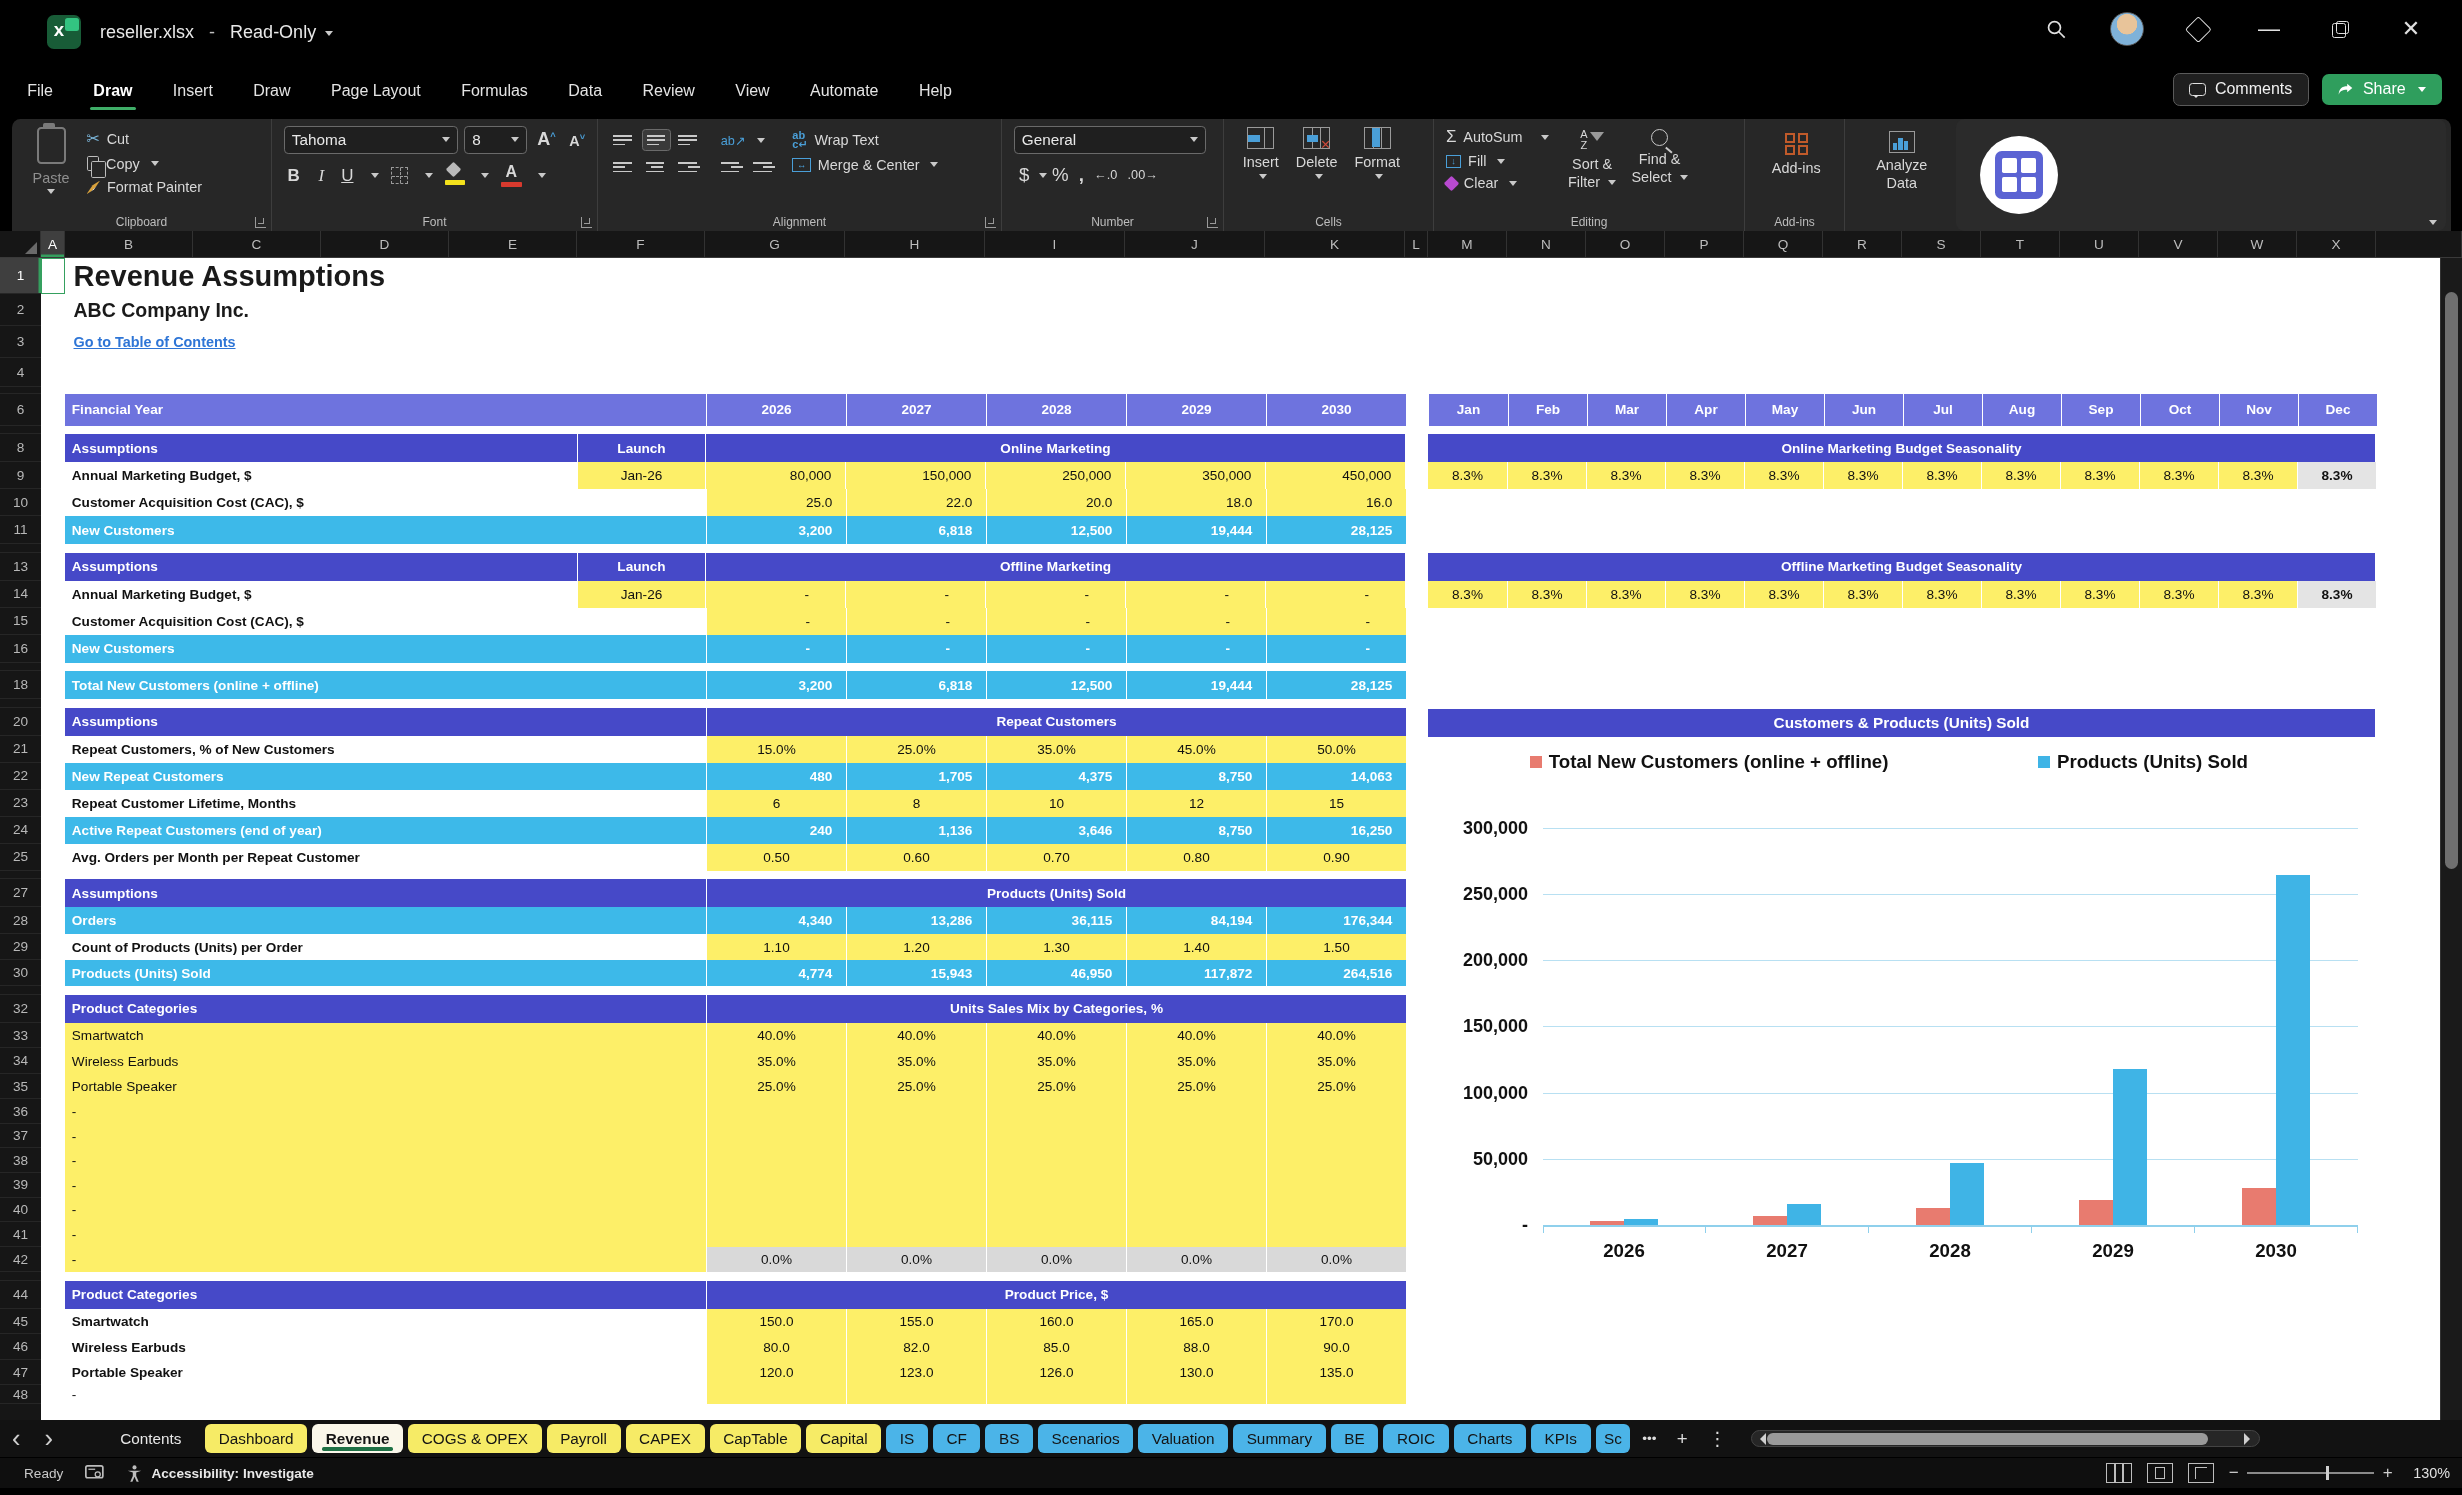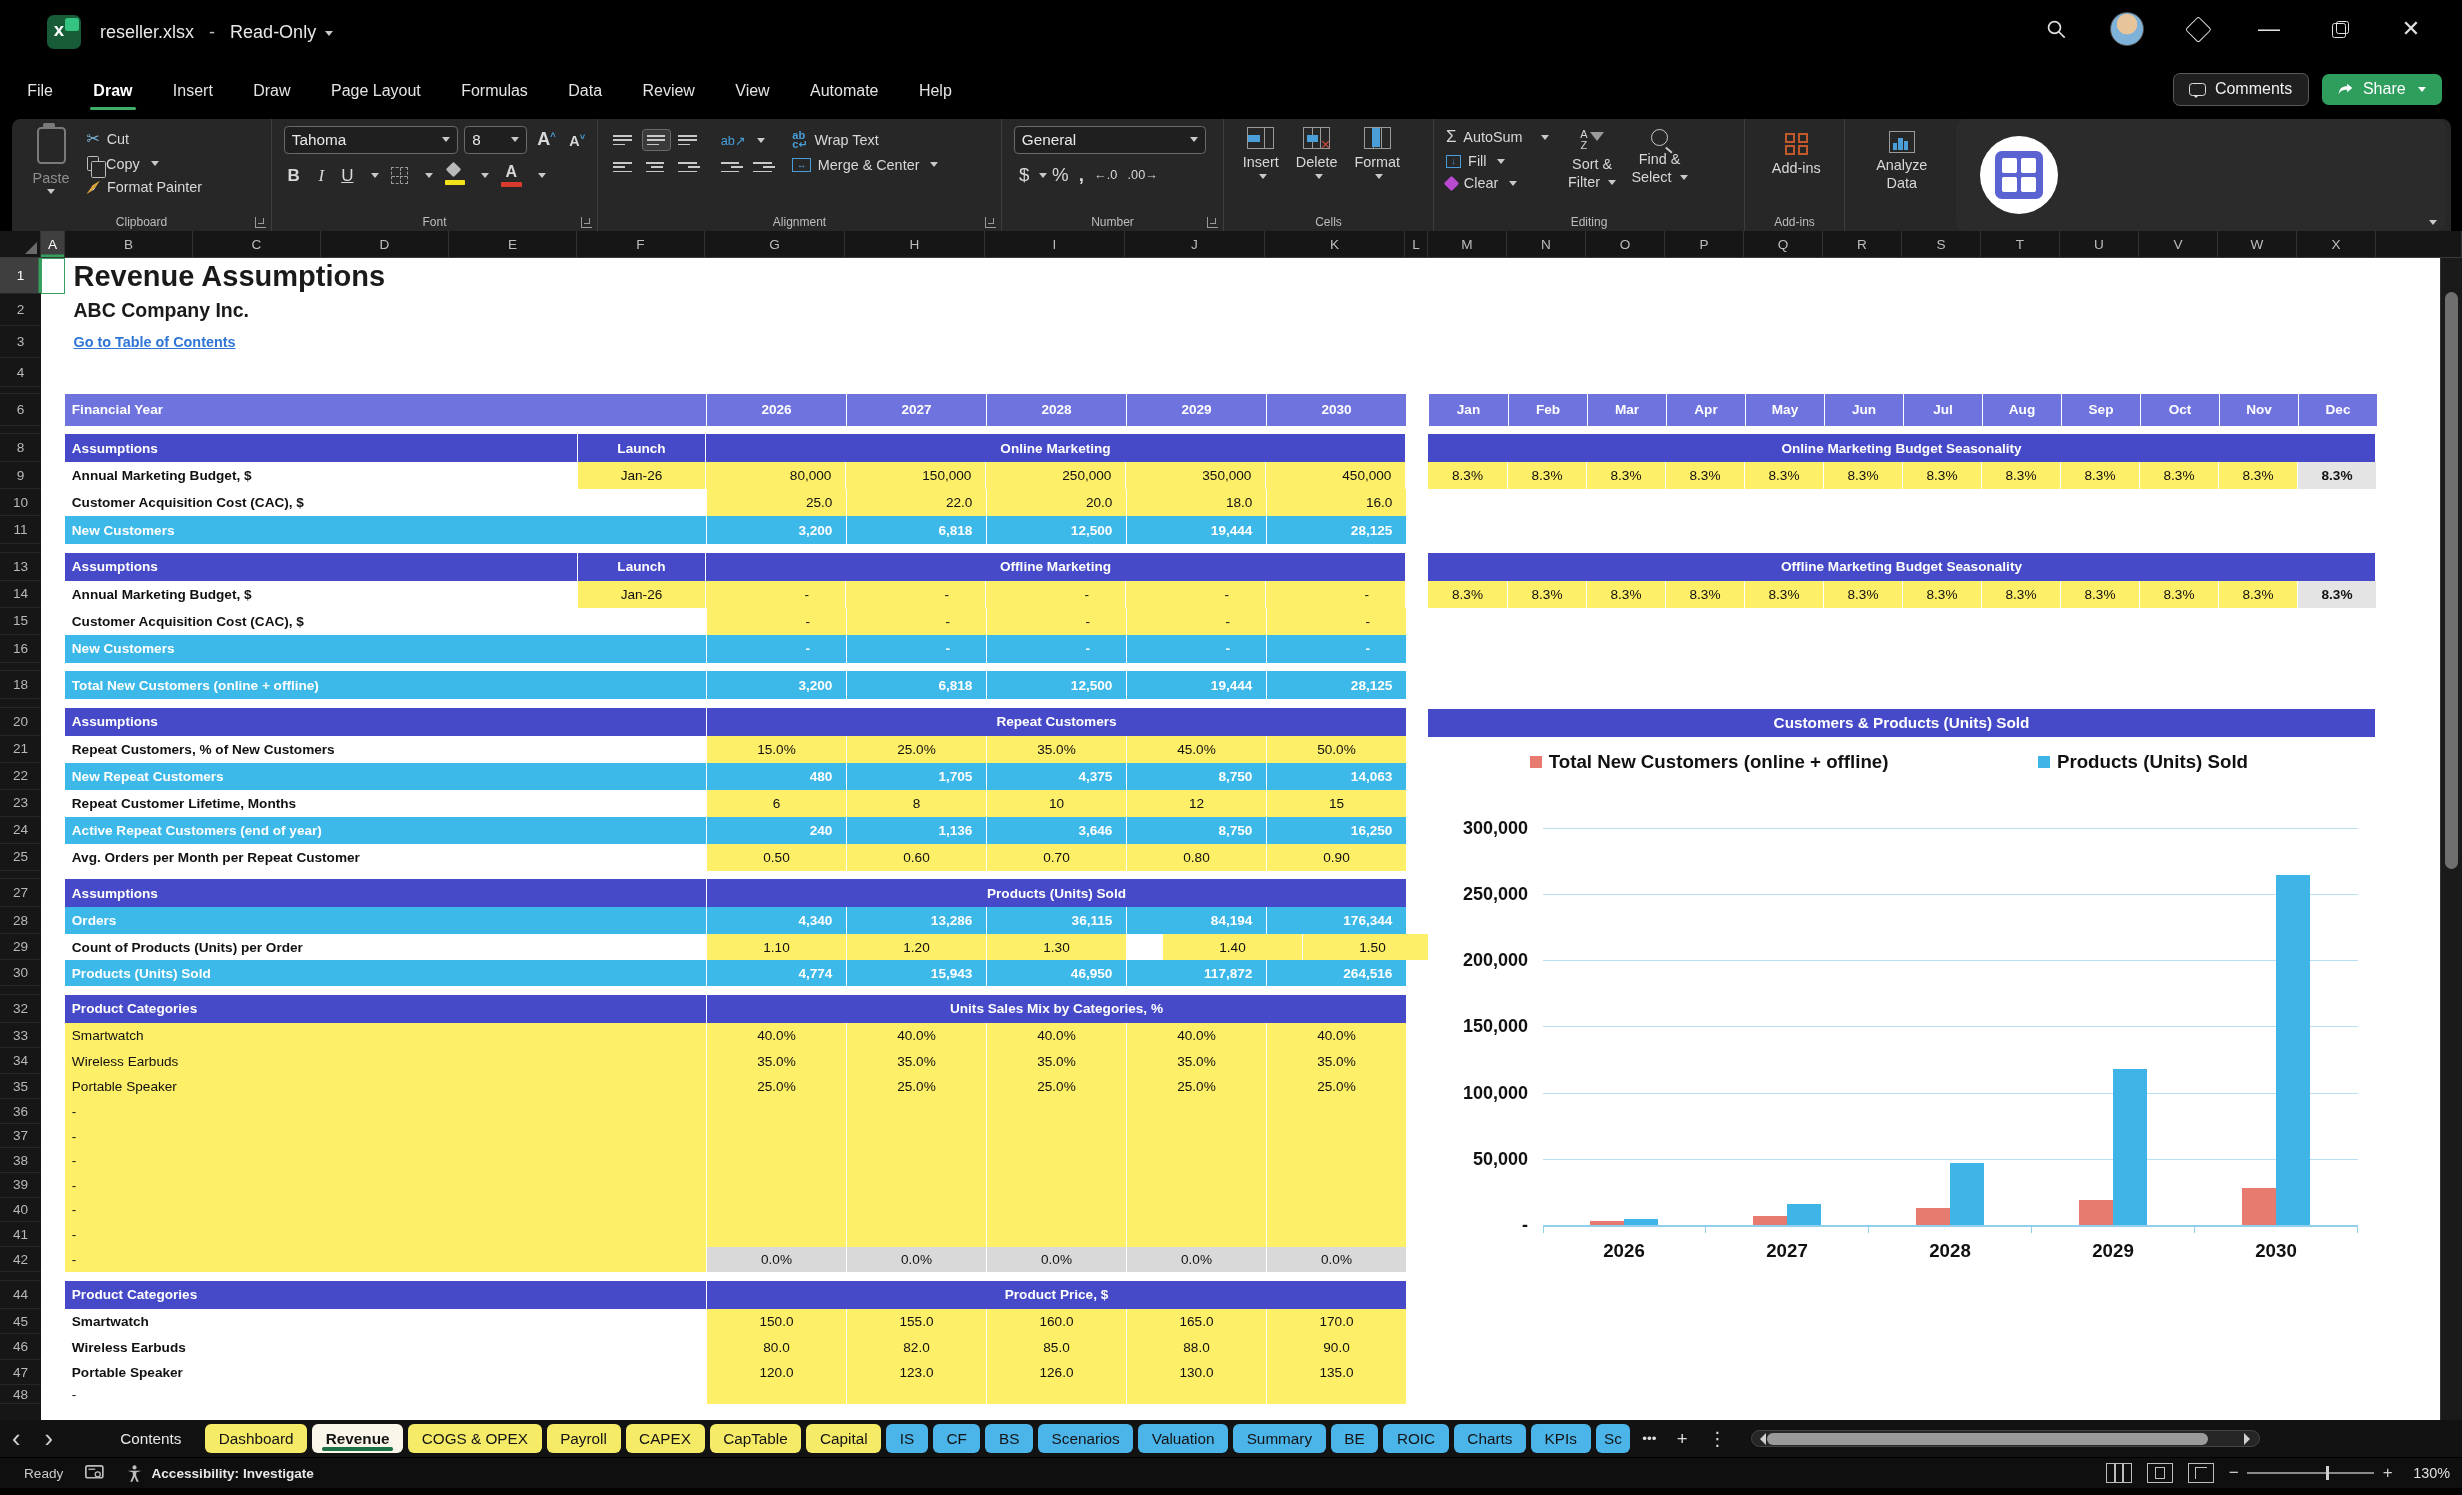--- a/index.html
+++ b/index.html
@@ -773,21 +773,21 @@
           <div class="scell bluec sep alR" style="width: 140px;">84,194</div>
           <div class="scell bluec sep alR" style="width: 140px;">176,344</div>
         </div>
         <div class="srow" style="height: 26px; text-align: center;">
           <div class="numcell" style="height: 100%;">29</div>
           <div class="scell " style="width: 24px;"></div>
           <div class="scell lblbold alL" style="width: 641px;">Count of Products (Units) per Order</div>
           <div class="scell yellowc sep alC" style="width: 140px;">1.10</div>
           <div class="scell yellowc sep alC" style="width: 140px;">1.20</div>
           <div class="scell yellowc sep alC" style="width: 140px;">1.30</div>
-          <div class="scell yellowc sep alC" style="width: 140px; margin-left: 36px;">1.40</div>
+          <div class="scell yellowc sep alC" style="width: 140px;">1.40</div>
           <div class="scell yellowc sep alC" style="width: 140px;">1.50</div>
         </div>
         <div class="srow" style="height: 26px;">
           <div class="numcell" style="height: 100%;">30</div>
           <div class="scell " style="width: 24px;"></div>
           <div class="scell bluec alL" style="width: 641px;">Products (Units) Sold</div>
           <div class="scell bluec sep alR" style="width: 140px;">4,774</div>
           <div class="scell bluec sep alR" style="width: 140px;">15,943</div>
           <div class="scell bluec sep alR" style="width: 140px;">46,950</div>
           <div class="scell bluec sep alR" style="width: 140px;">117,872</div>

